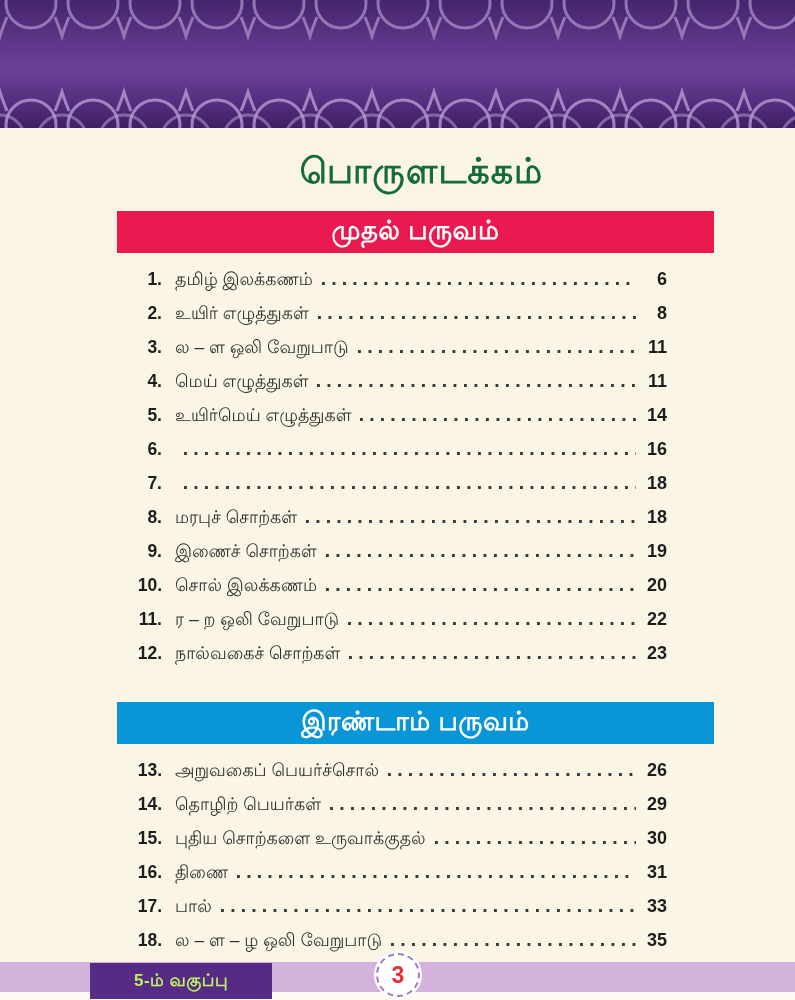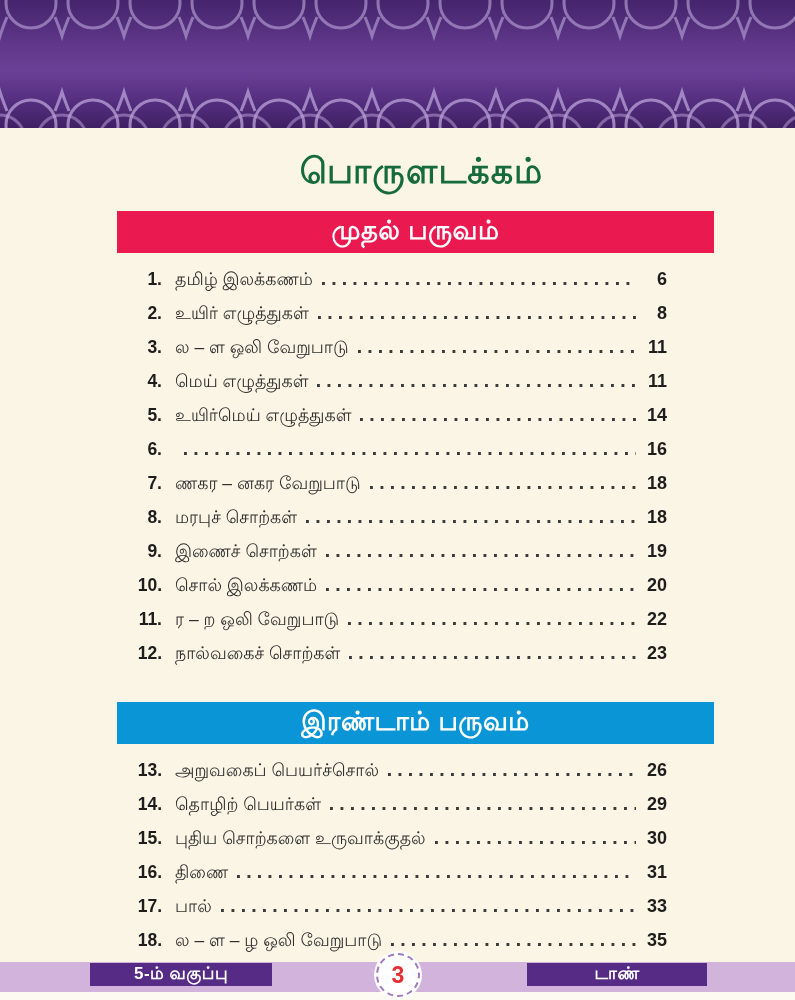--- a/index.html
+++ b/index.html
@@ -57,22 +57,22 @@
   .toc-page{
     flex:0 0 28px;text-align:right;
     font-weight:bold;color:#1d1d1d;font-size:18px;
   }
   
   .footer-bar{
     position:absolute;left:0;top:962px;width:795px;height:30px;
     background:#d2b3dc;
   }
   .footer-box{
-    position:absolute;height:23px;top:963px;
-    background:#552b85;color:#ffffff;
+    position:absolute;height:36px;top:963px;
+    background:#552b85;color:#bef264;
     display:flex;align-items:center;justify-content:center;
     font-size:17px;font-weight:bold;letter-spacing:0.5px;
   }
   .footer-box-left{left:90px;width:182px;}
   .footer-box-right{left:527px;width:180px;}
   .page-badge{
     position:absolute;left:374px;top:951px;
     width:48px;height:48px;border-radius:50%;
     background:#ffffff;
     display:flex;align-items:center;justify-content:center;
@@ -162,21 +162,20 @@
   </div>
 
   <div class="toc-row">
     <span class="toc-num">6.</span>
     <span class="toc-dots"></span>
     <span class="toc-page">16</span>
   </div>
 
   <div class="toc-row">
     <span class="toc-num">7.</span>
-    <span class="toc-title">ணகர – னகர வேறுபாடு</span>
     <span class="toc-dots"></span>
     <span class="toc-page">18</span>
   </div>
 
   <div class="toc-row">
     <span class="toc-num">8.</span>
     <span class="toc-title">மரபுச் சொற்கள்</span>
     <span class="toc-dots"></span>
     <span class="toc-page">18</span>
   </div>
@@ -255,18 +254,17 @@
     <span class="toc-dots"></span>
     <span class="toc-page">35</span>
   </div>
 </div>
     </section>
 
   </div>
 
   <div class="footer-bar"></div>
   <div class="footer-box footer-box-left">5-ம் வகுப்பு</div>
-  <div class="footer-box footer-box-right">டாண்</div>
   <div class="page-badge">
     <span>3</span>
   </div>
 
 </div>
 
 </body></html>

